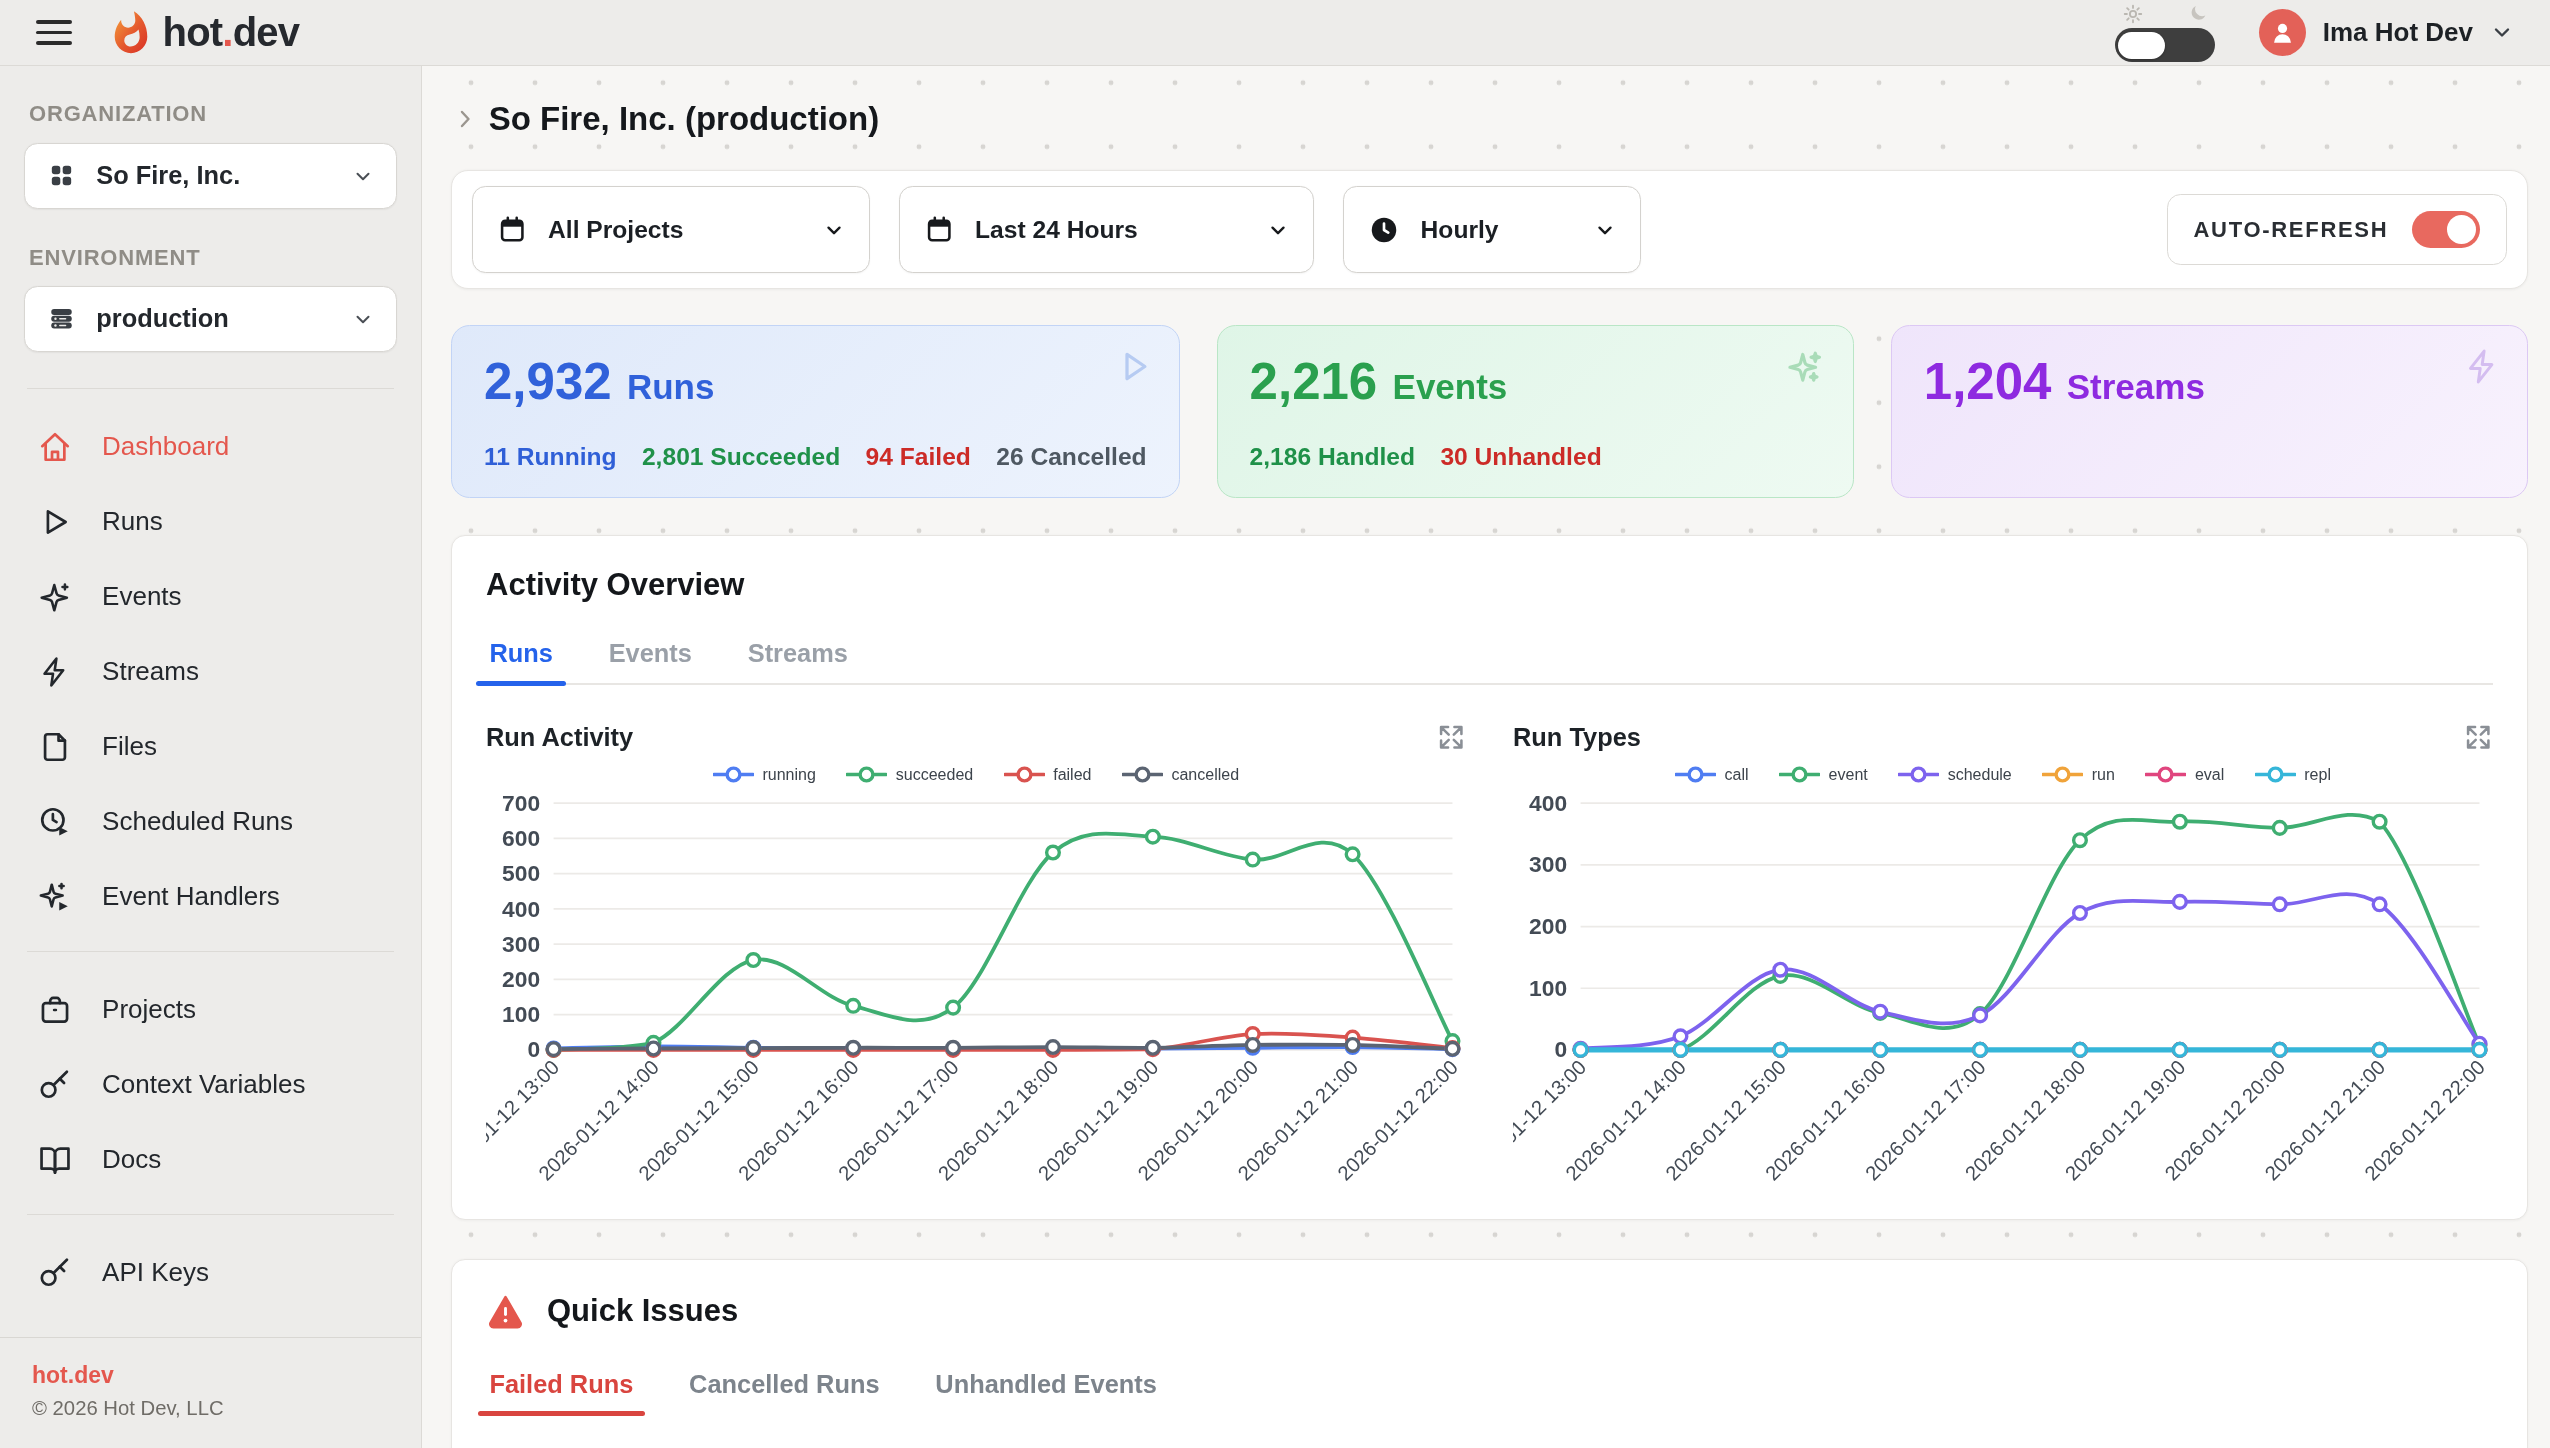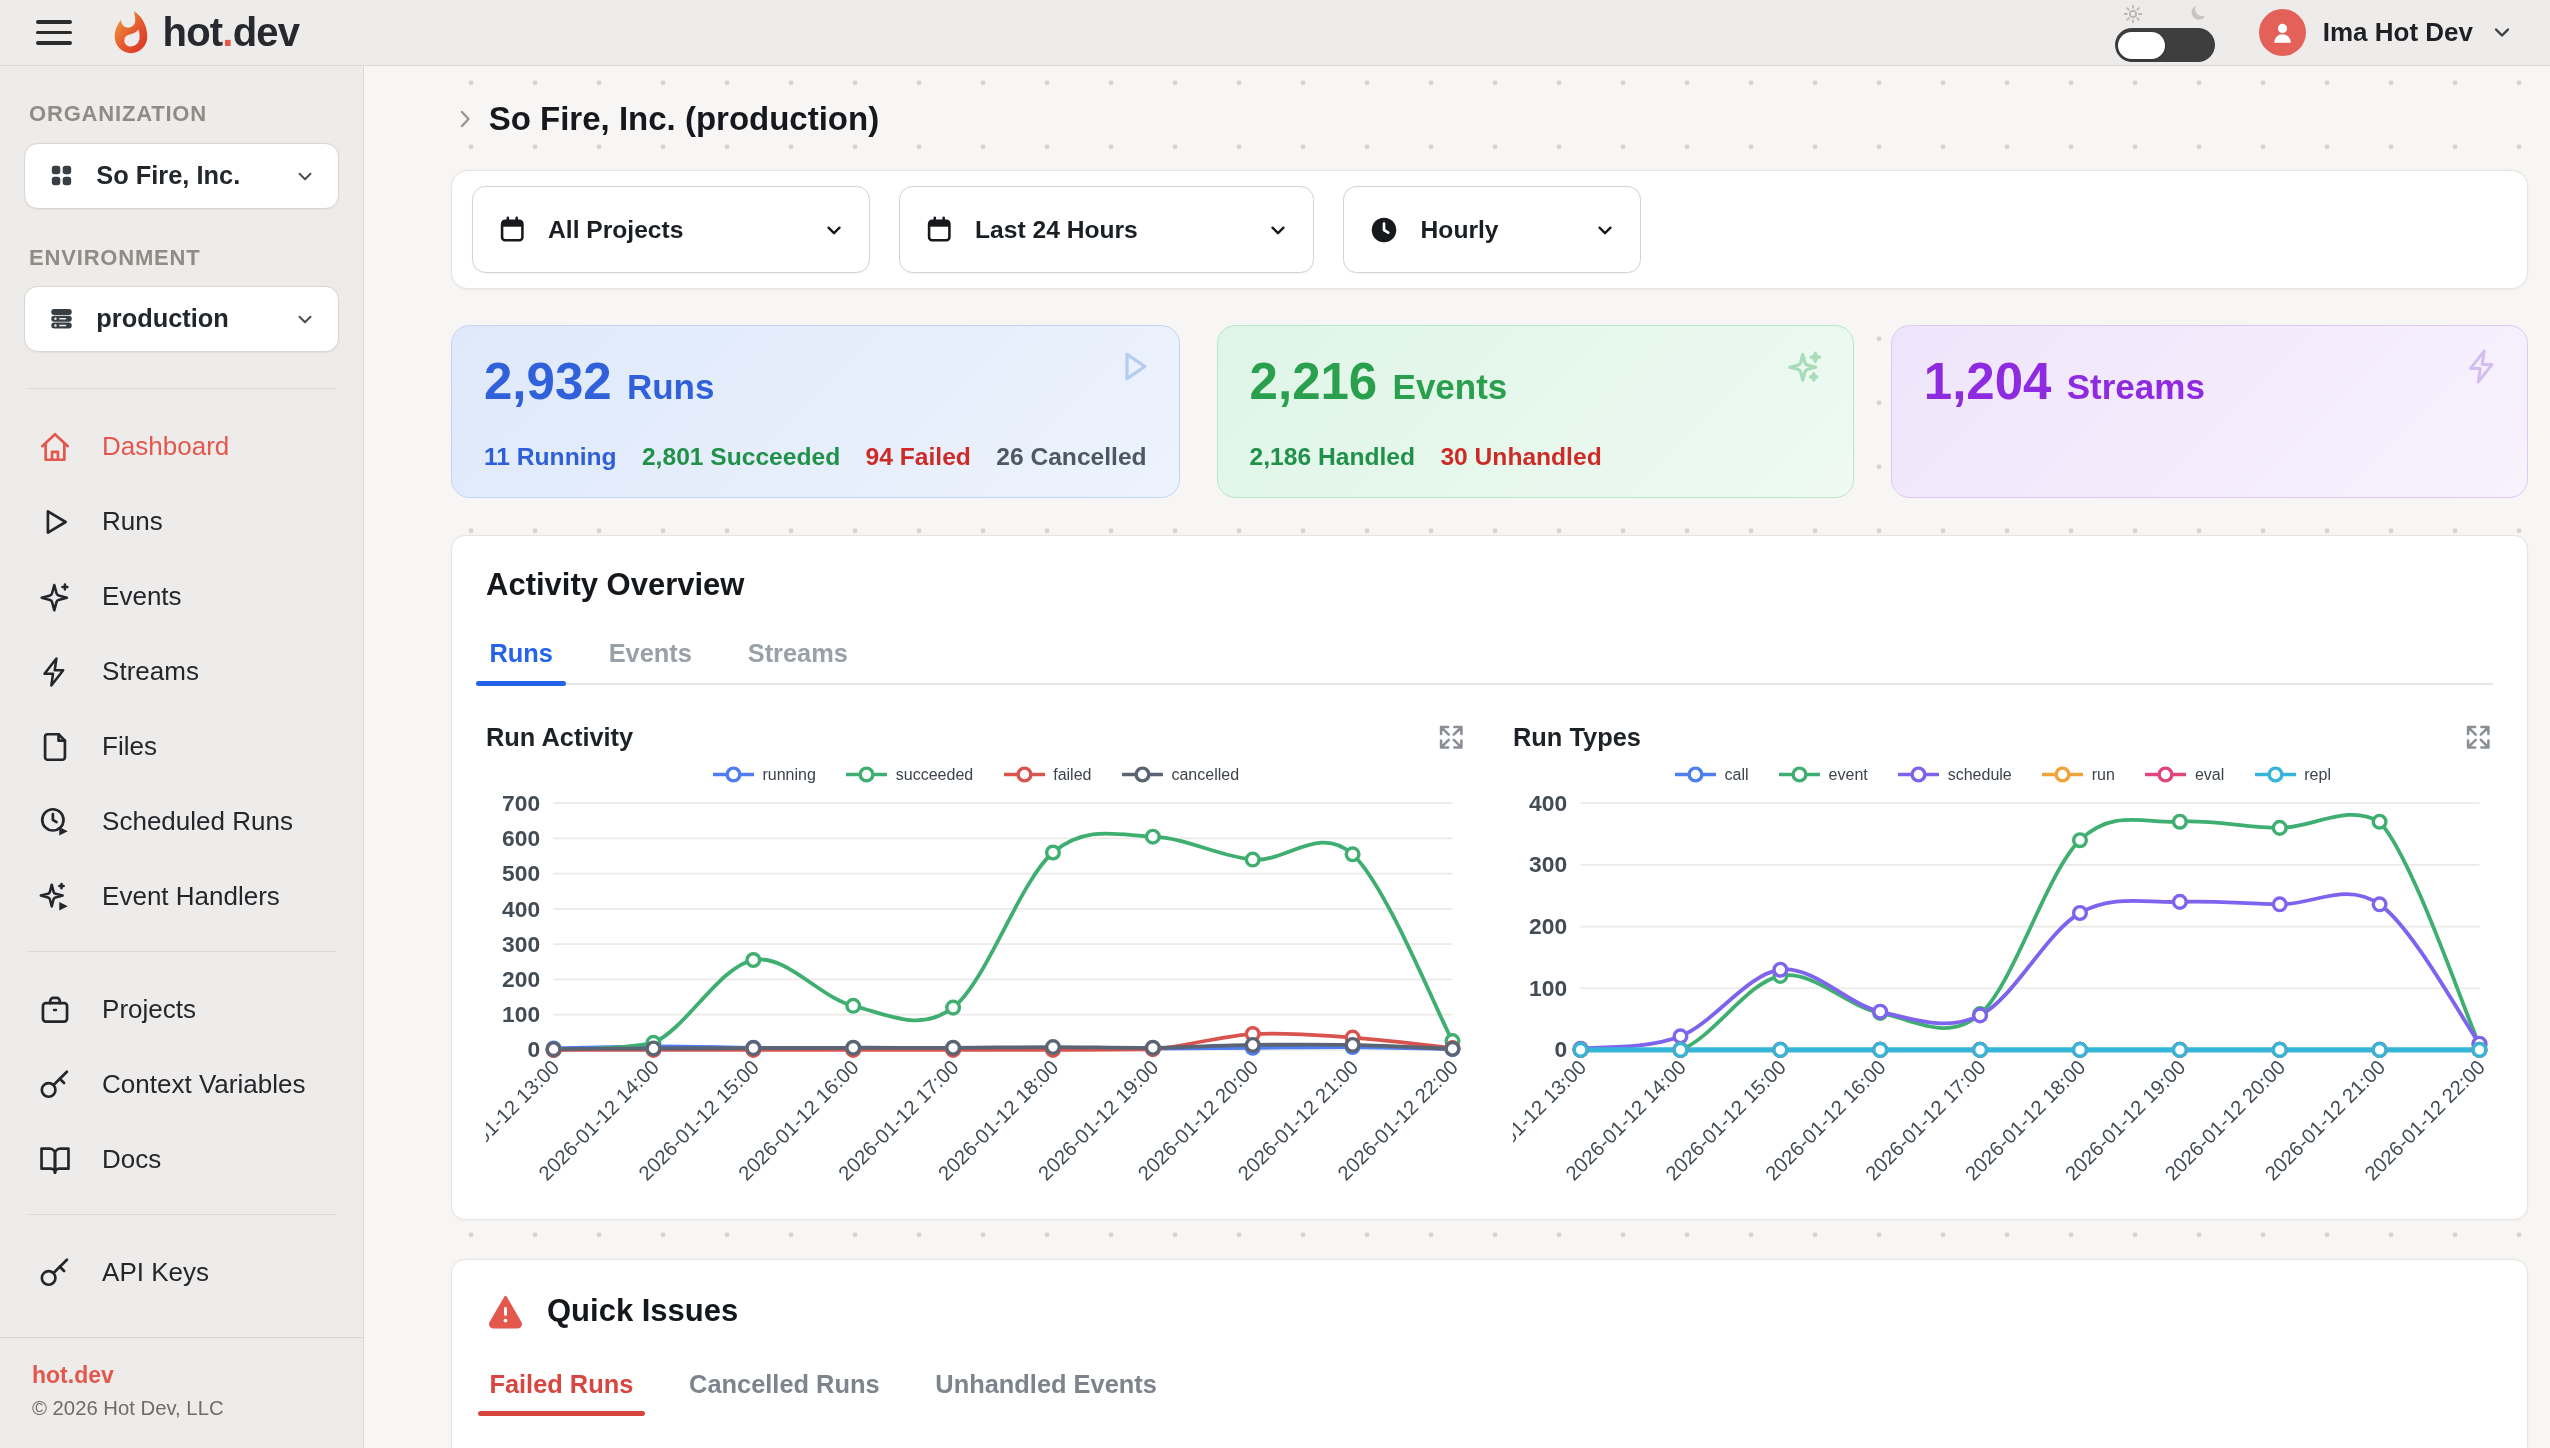--- a/index.html
+++ b/index.html
@@ -17,21 +17,21 @@
   .topbar-right{margin-left:auto;display:flex;align-items:center;gap:44px}
   .theme{display:flex;flex-direction:column;align-items:stretch;width:100px;gap:3.4px}
   .theme-icons{display:flex;justify-content:space-between;padding:0 6.8px}
   .theme-track{position:relative;width:100px;height:34px;border-radius:17px;background:#3e3e3e;cursor:pointer}
   .theme-knob{position:absolute;left:3.4px;top:3.4px;width:47px;height:27px;border-radius:13.6px;background:#fff;box-shadow:0 0.8px 2.5px rgba(0,0,0,.3)}
   .user{display:flex;align-items:center;gap:17px;cursor:pointer}
   .avatar{width:47px;height:47px;border-radius:50%;background:#e36158;display:flex;align-items:center;justify-content:center}
   .user-name{font-size:26px;font-weight:700;color:#1d2125}
 
   
-  .sidebar{position:absolute;left:0;top:66px;bottom:0;width:364px;background:#edecea;border-right:0.8px solid #dcdad6;padding:32px 24px 0;z-index:10}
+  .sidebar{position:absolute;left:0;top:66px;bottom:0;width:422px;background:#edecea;border-right:0.8px solid #dcdad6;padding:32px 24px 0;z-index:10}
   .section-label{font-size:22px;font-weight:700;color:#8f8c86;letter-spacing:0.8px;margin:3.4px 5.1px 15.3px}
   .select-box{background:#fff;border:0.8px solid #d8d6d2;border-radius:13.6px;height:66px;display:flex;align-items:center;gap:20.3px;padding:0 22px;margin-bottom:36px;box-shadow:0 0.8px 1.7px rgba(0,0,0,.05);cursor:pointer}
   .select-box .sel-text{flex:1;font-size:25.4px;font-weight:600;color:#23272c}
   .side-divider{height:0.8px;background:#dcdad6;margin:5.1px 3.4px 20.3px}
   .nav{list-style:none}
   .nav-item{display:flex;align-items:center;gap:30.5px;height:75px;padding:0 13.6px;font-size:26px;font-weight:500;color:#23272c;border-radius:12px;cursor:pointer}
   .nav-item svg{flex:0 0 auto}
   .nav-item.active{color:var(--accent,#e4574d)}
   .side-footer{position:absolute;left:0;right:0;bottom:0;border-top:0.8px solid #d9d7d3;padding:24px 32px 29px;background:#edecea}
   .side-footer .fb{font-size:23px;font-weight:700;color:var(--accent,#e4574d);margin-bottom:8.5px}
@@ -360,20 +360,26 @@
             <circle cx="12" cy="12" r="9.2" fill="#17191c"></circle>
             <path d="M12 7.2V12l3.2 2" stroke="#fff" stroke-width="2" stroke-linecap="round" stroke-linejoin="round" fill="none"></path>
           </svg>
       </span>
       <span class="f-label">Hourly</span>
       <span>
         <svg width="22" height="22" viewBox="0 0 24 24" fill="none" stroke="#17191c" stroke-width="2.6" stroke-linecap="round" stroke-linejoin="round">
             <path d="m6 9.5 6 6 6-6"></path>
           </svg>
       </span>
+    </div>
+    <div class="auto-refresh">
+      <span class="ar-label">AUTO-REFRESH</span>
+      <div class="switch">
+          <div class="knob"></div>
+        </div>
     </div>
   </div>
 
   <div class="stats">
     <div class="stat-card stat-runs">
       <span class="corner-icon">
         <svg width="39" height="39" viewBox="0 0 24 24" fill="none" stroke="#b6cbf2" stroke-width="2" stroke-linejoin="round">
             <path d="M8 4.5 19 12 8 19.5z"></path>
           </svg>
       </span>

